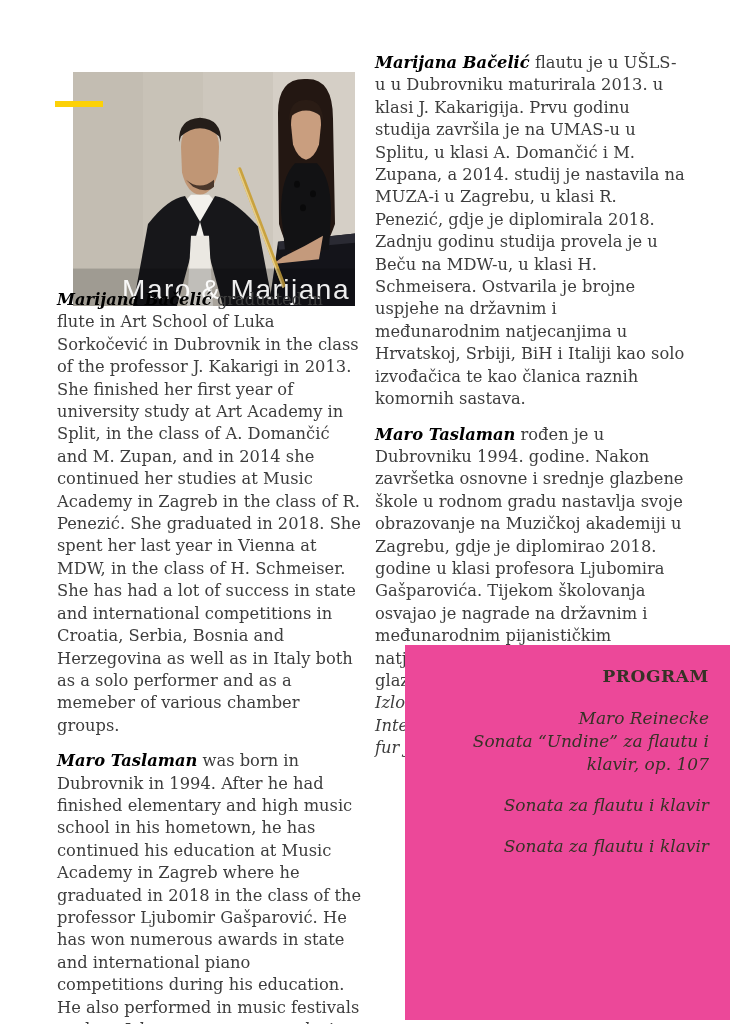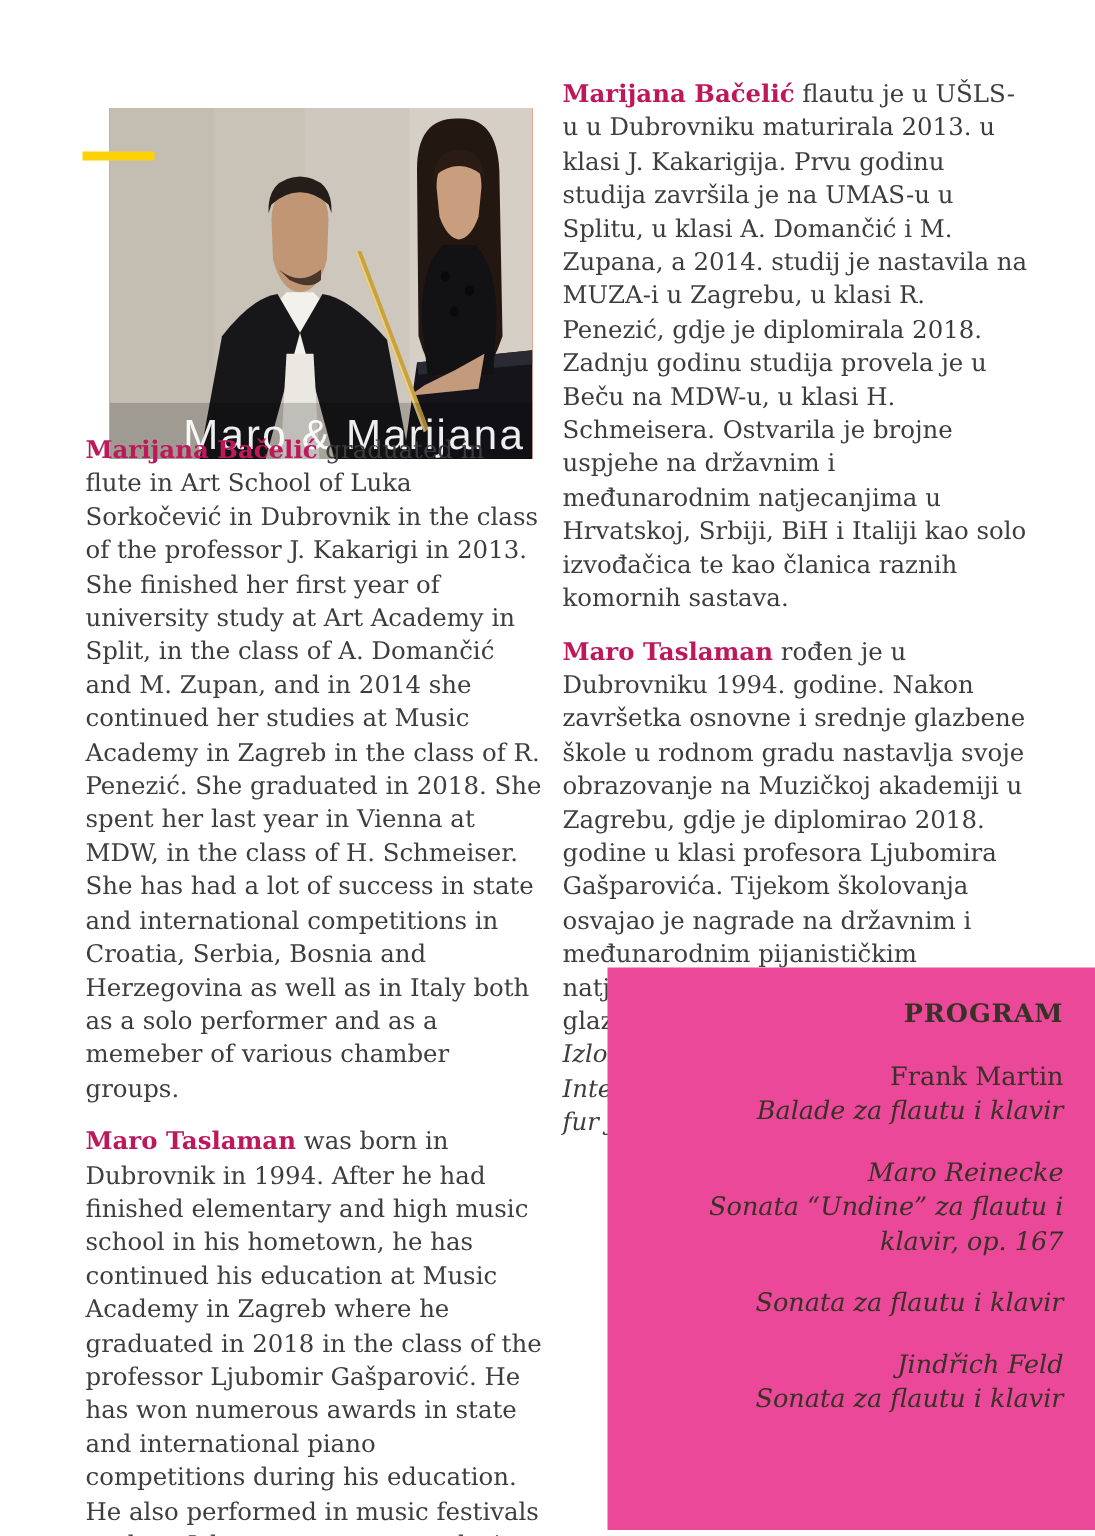--- a/index.html
+++ b/index.html
@@ -23,21 +23,21 @@
   }
   .yellow-dash{
     position:absolute;left:55px;top:101px;width:48px;height:6px;z-index:5;
   }
 
   
   .col{position:absolute;font-size:16.3px;line-height:22.4px;color:#3d3d3d;}
   .col p{margin:0 0 13px 0;}
   .left-col{left:57px;top:289px;width:305px;}
   .right-col{left:375px;top:52px;width:312px;}
-  .bold{font-weight:700;color:#be185d;}
+  .bold{font-weight:700;color:#000000;font-style:italic;}
   .italic{font-style:italic;}
 
   
   .program-box{
     position:absolute;left:375px;top:645px;width:328px;height:375px;
     box-sizing:border-box;padding:21px 24px 0 18px;
     text-align:right;color:#363226;
   }
   .program-title{
     font-weight:700;font-size:17px;letter-spacing:0.6px;margin:0 0 21px 0;
@@ -104,30 +104,25 @@
 
   <div class="col right-col">
       <p><span class="bold">Marijana Bačelić</span><span> flautu je u UŠLS-u u Dubrovniku maturirala 2013. u klasi J. Kakarigija. Prvu godinu studija završila je na UMAS-u u Splitu, u klasi A. Domančić i M. Zupana, a 2014. studij je nastavila na MUZA-i u Zagrebu, u klasi R. Penezić, gdje je diplomirala 2018. Zadnju godinu studija provela je u Beču na MDW-u, u klasi H. Schmeisera. Ostvarila je brojne uspjehe na državnim i međunarodnim natjecanjima u Hrvatskoj, Srbiji, BiH i Italiji kao solo izvođačica te kao članica raznih komornih sastava.</span></p>
       <p><span class="bold">Maro Taslaman</span><span> rođen je u Dubrovniku 1994. godine. Nakon završetka osnovne i srednje glazbene škole u rodnom gradu nastavlja svoje obrazovanje na Muzičkoj akademiji u Zagrebu, gdje je diplomirao 2018. godine u klasi profesora Ljubomira Gašparovića. Tijekom školovanja osvajao je nagrade na državnim i međunarodnim pijanističkim natjecanjima i nastupao na glazbenim festivalima kao što su </span><span class="italic">Izlog suvremenog zvuka</span><span> u Zagrebu i </span><span class="italic">Internationale Hugo-Staehle Festival fur Junge Pianisten</span><span> u Njemačkoj.</span></p>
     </div>
 
   <div class="program-box" style="background: #ec4899; margin-left: 30px;">
     <div class="program-title">PROGRAM</div>
     <div>
         <div class="entry">
-          <div class="composer">Frank Martin</div>
-          <div class="piece italic">Balade za flautu i klavir</div>
-        </div>
-        <div class="entry">
           <div class="composer italic">Maro Reinecke</div>
-          <div class="piece italic">Sonata “Undine” za flautu i klavir, op. 167</div>
+          <div class="piece italic">Sonata “Undine” za flautu i klavir, op. 107</div>
         </div>
         <div class="entry">
           <div class="piece italic">Sonata za flautu i klavir</div>
         </div>
         <div class="entry">
-          <div class="composer italic">Jindřich Feld</div>
           <div class="piece italic">Sonata za flautu i klavir</div>
         </div>
       </div>
   </div>
 
 </div>
 
 </body></html>

